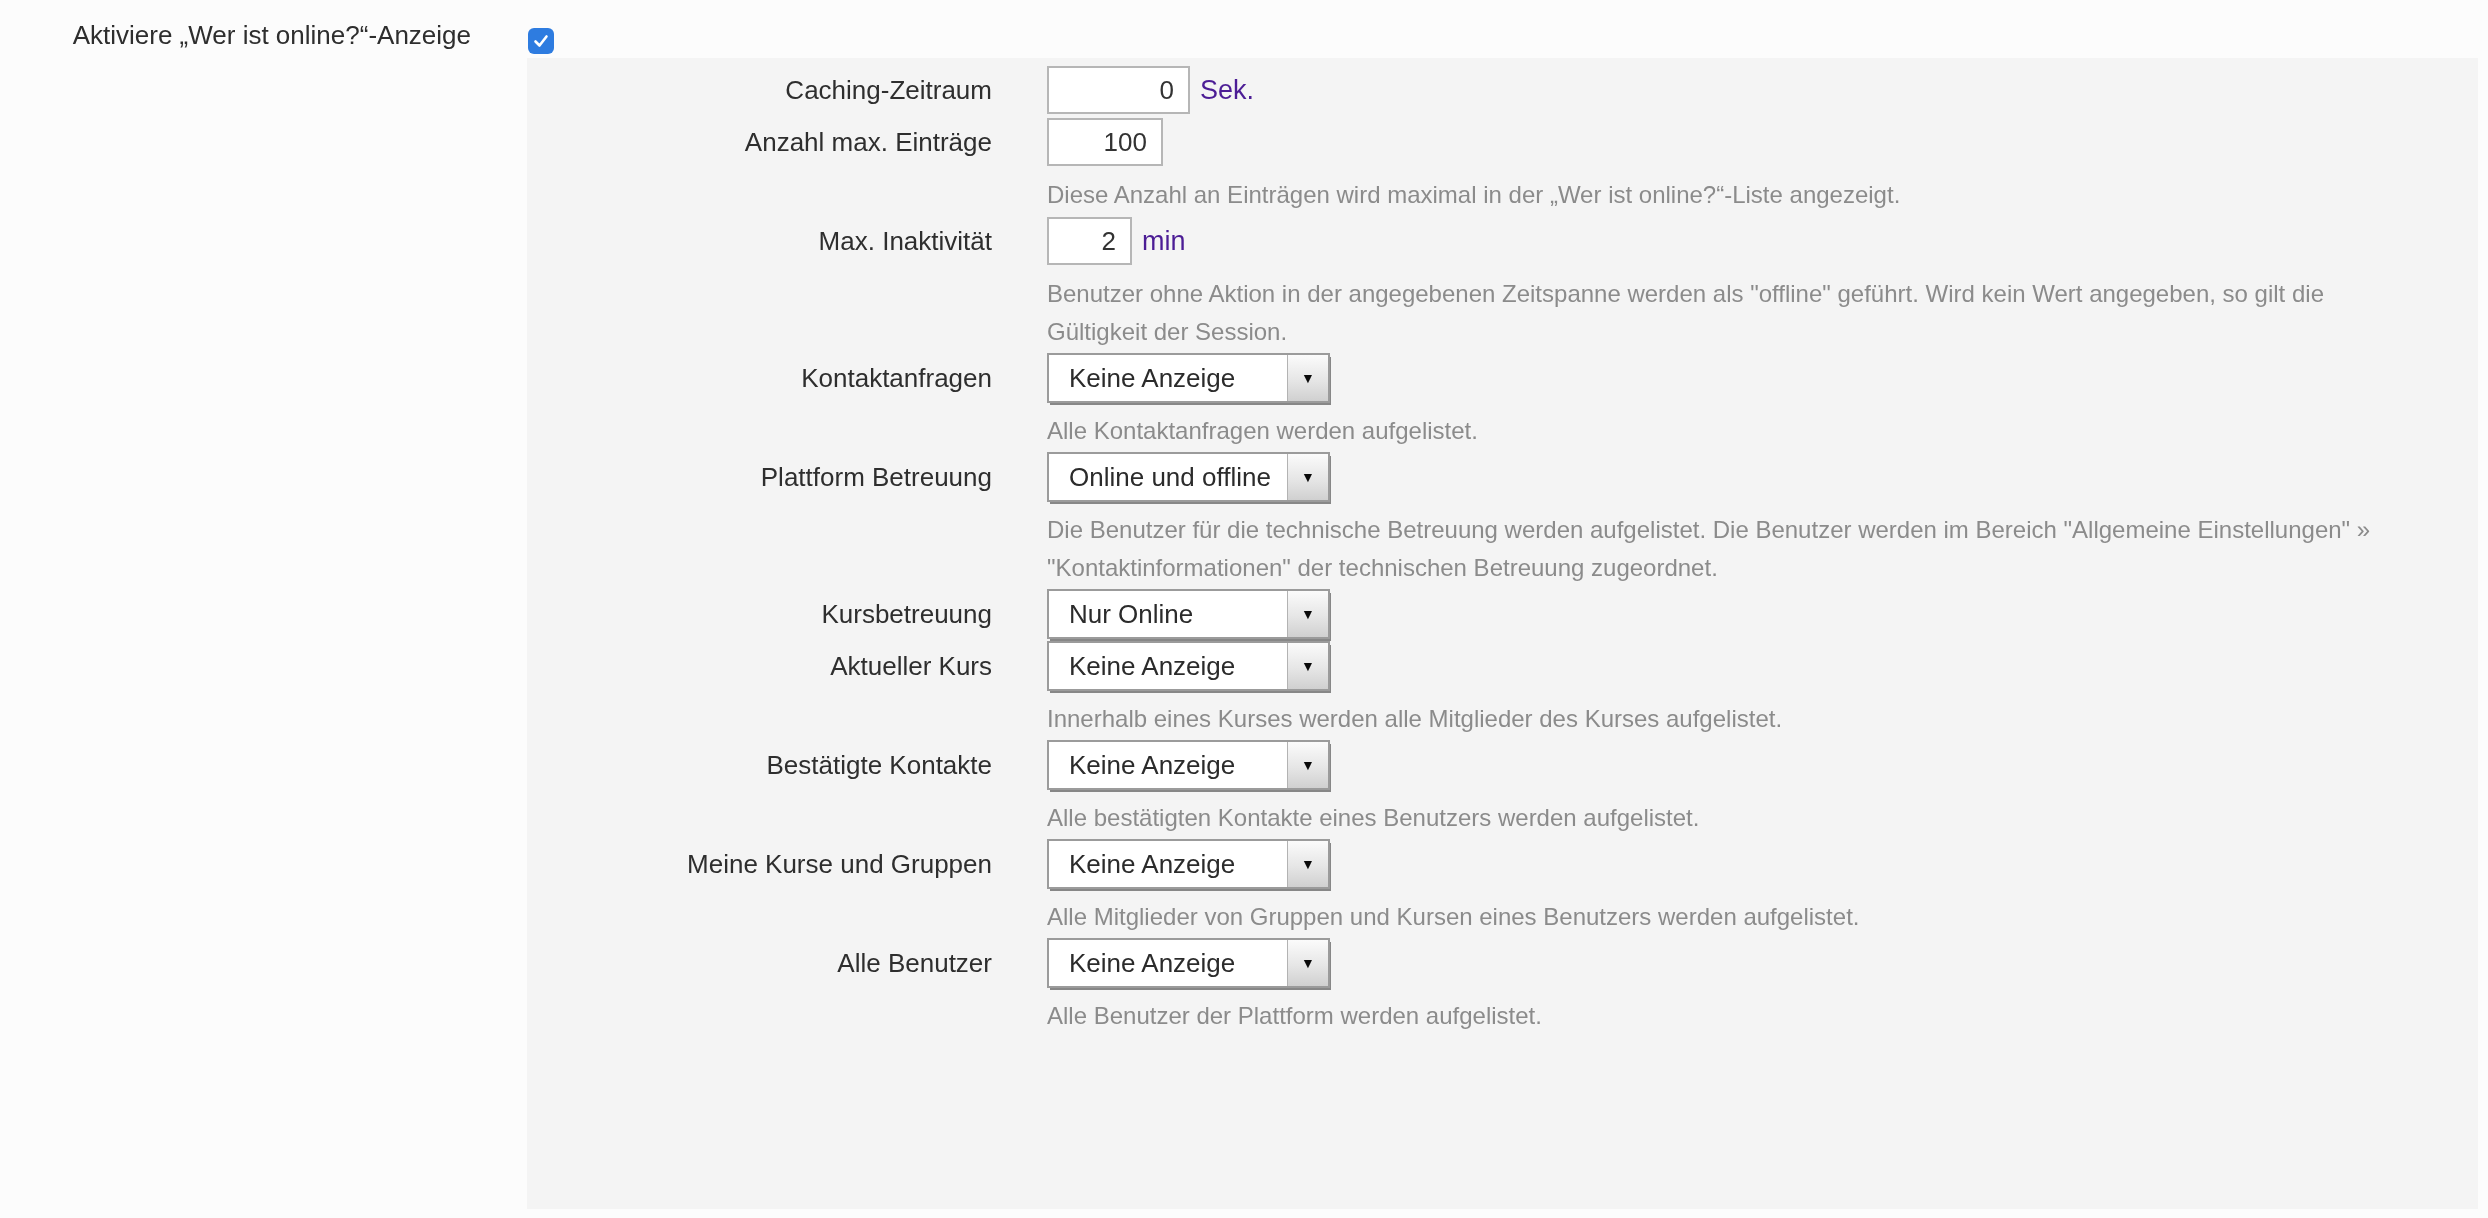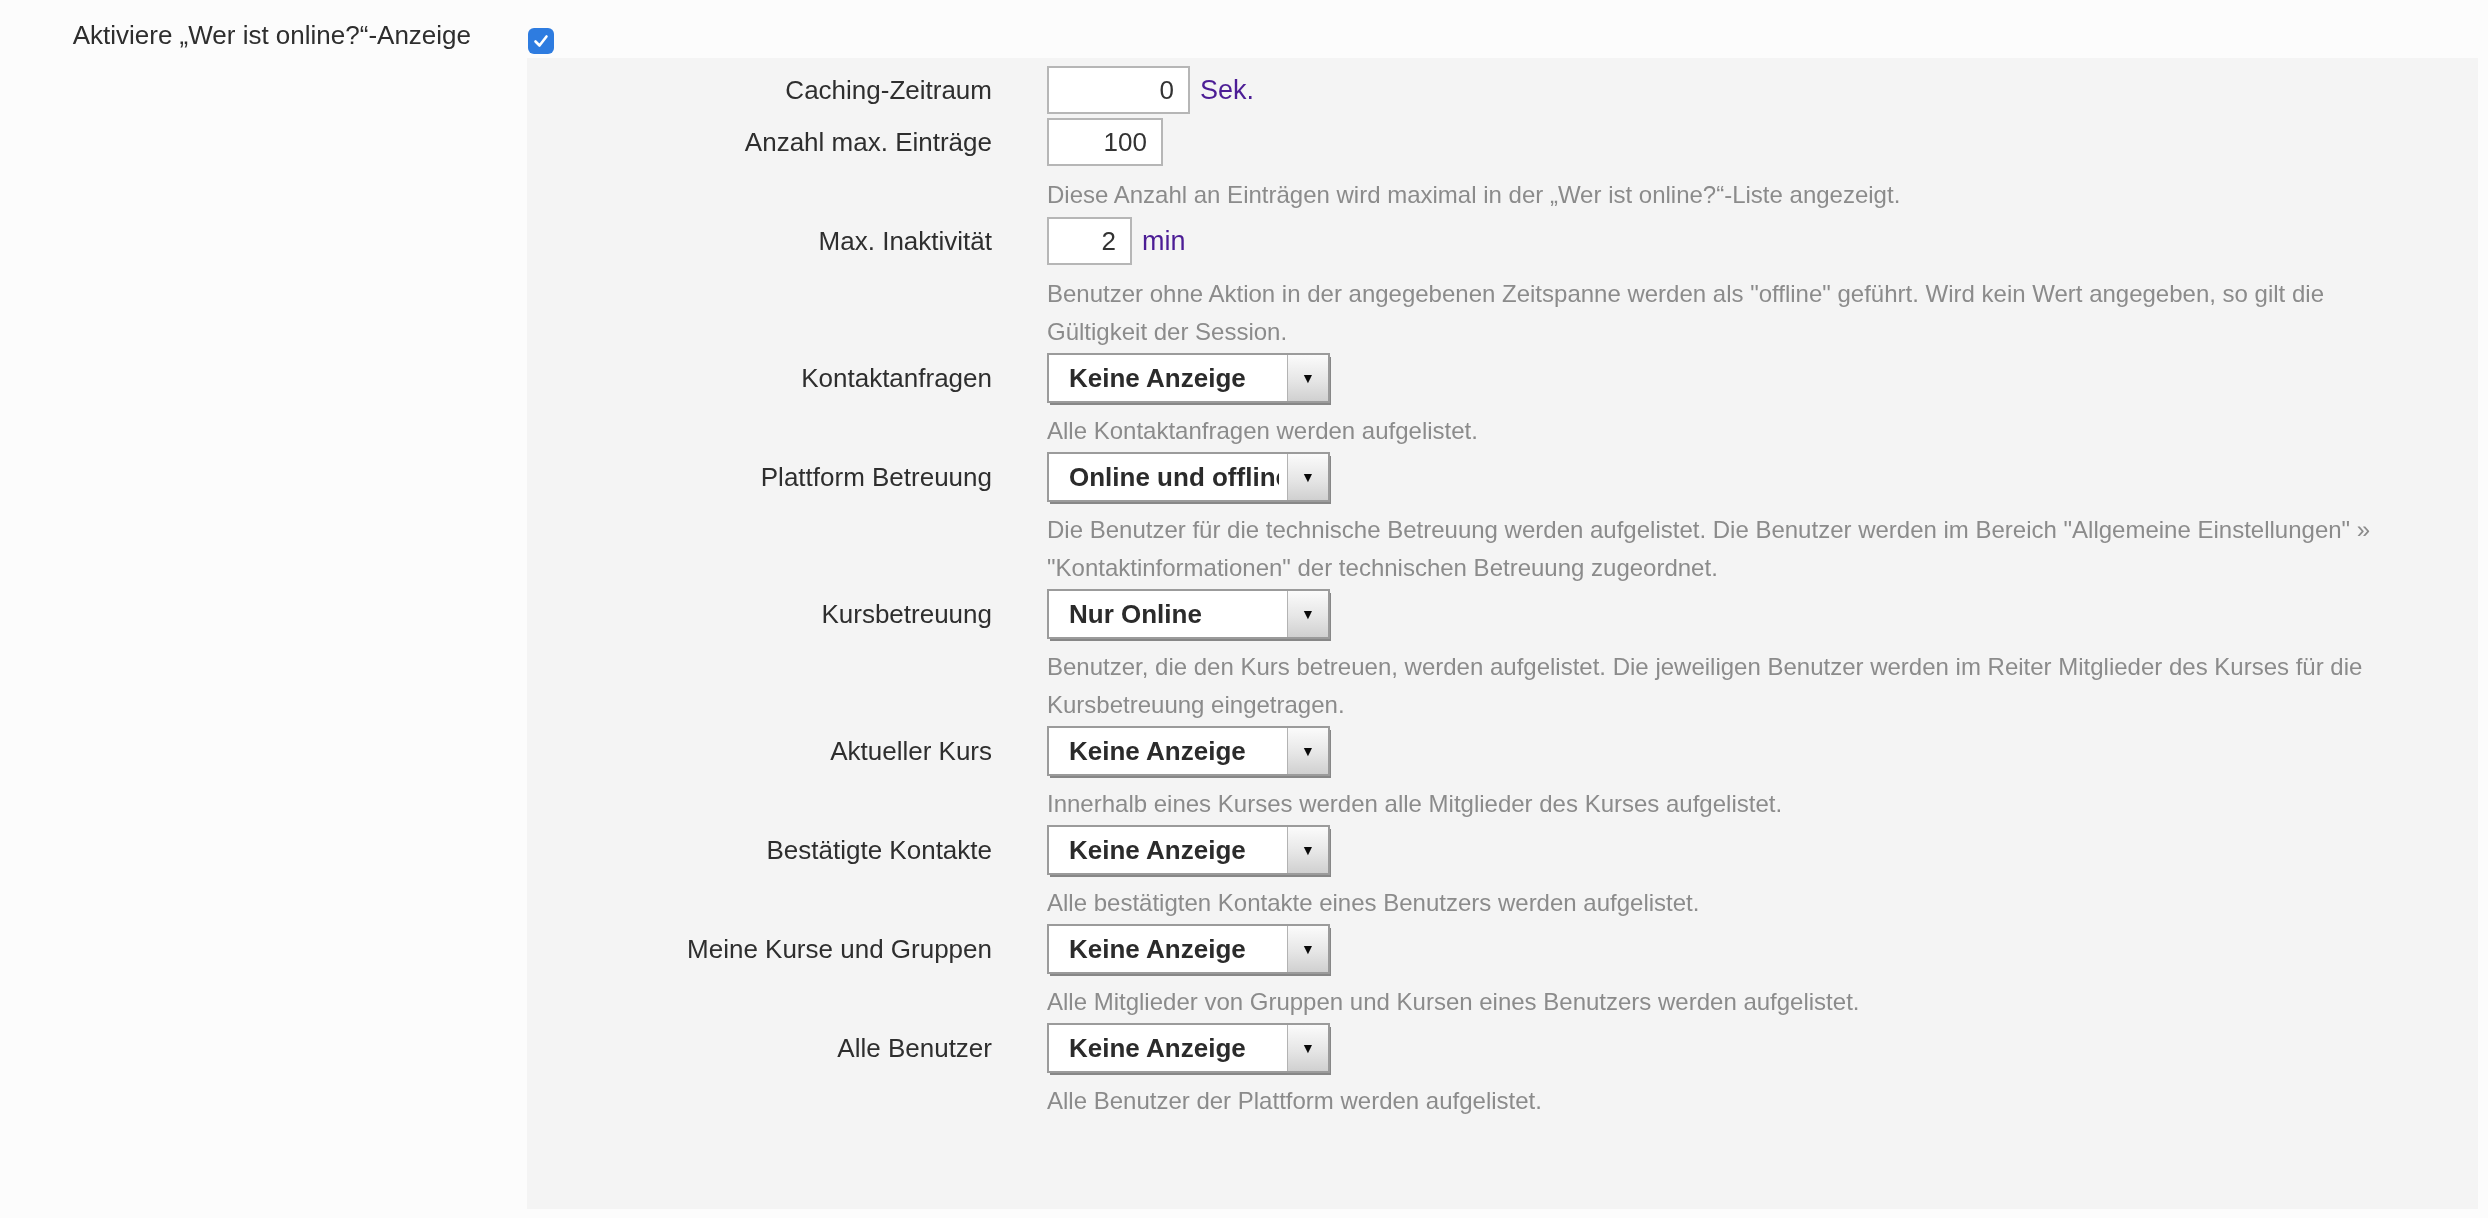--- a/index.html
+++ b/index.html
@@ -44,21 +44,20 @@
     text-align:right;padding:0 14px 0 4px;box-sizing:border-box;
     font-family:"Liberation Sans", sans-serif;font-size:26px;color:#333333;
     outline:none;
   }
   .suffix{margin-left:10px;font-size:27px;color:#4c1d95;}
   .select{
     position:relative;width:283px;height:50px;box-sizing:border-box;
     border:2px solid #9b9b9b;background:#ffffff;
     display:flex;align-items:center;cursor:default;
     box-shadow:2px 3px 0 -1px rgba(45,45,45,0.55);
-    font-weight:bold;
   }
   .sel-txt{
     padding-left:20px;font-size:26px;color:#2b2b2b;white-space:nowrap;
     overflow:hidden;max-width:210px;
   }
   .sel-btn{
     position:absolute;right:0;top:0;bottom:0;width:40px;
     background:linear-gradient(180deg,#fbfbfb 0%,#e6e6e6 55%,#d0d0d0 100%);
     border-left:1px solid #b3b3b3;
     display:flex;align-items:center;justify-content:center;
@@ -141,21 +140,20 @@
 
   <div class="row">
     <div class="label">Kursbetreuung</div>
     <div class="control">
       <div class="control-line">
           <div class="select">
             <span class="sel-txt">Nur Online</span>
             <span class="sel-btn">▼</span>
           </div>
         </div>
-      <div class="help">Benutzer, die den Kurs betreuen, werden aufgelistet. Die jeweiligen Benutzer werden im Reiter Mitglieder des Kurses für die Kursbetreuung eingetragen.</div>
     </div>
   </div>
 
   <div class="row">
     <div class="label">Aktueller Kurs</div>
     <div class="control">
       <div class="control-line">
           <div class="select">
             <span class="sel-txt">Keine Anzeige</span>
             <span class="sel-btn">▼</span>

